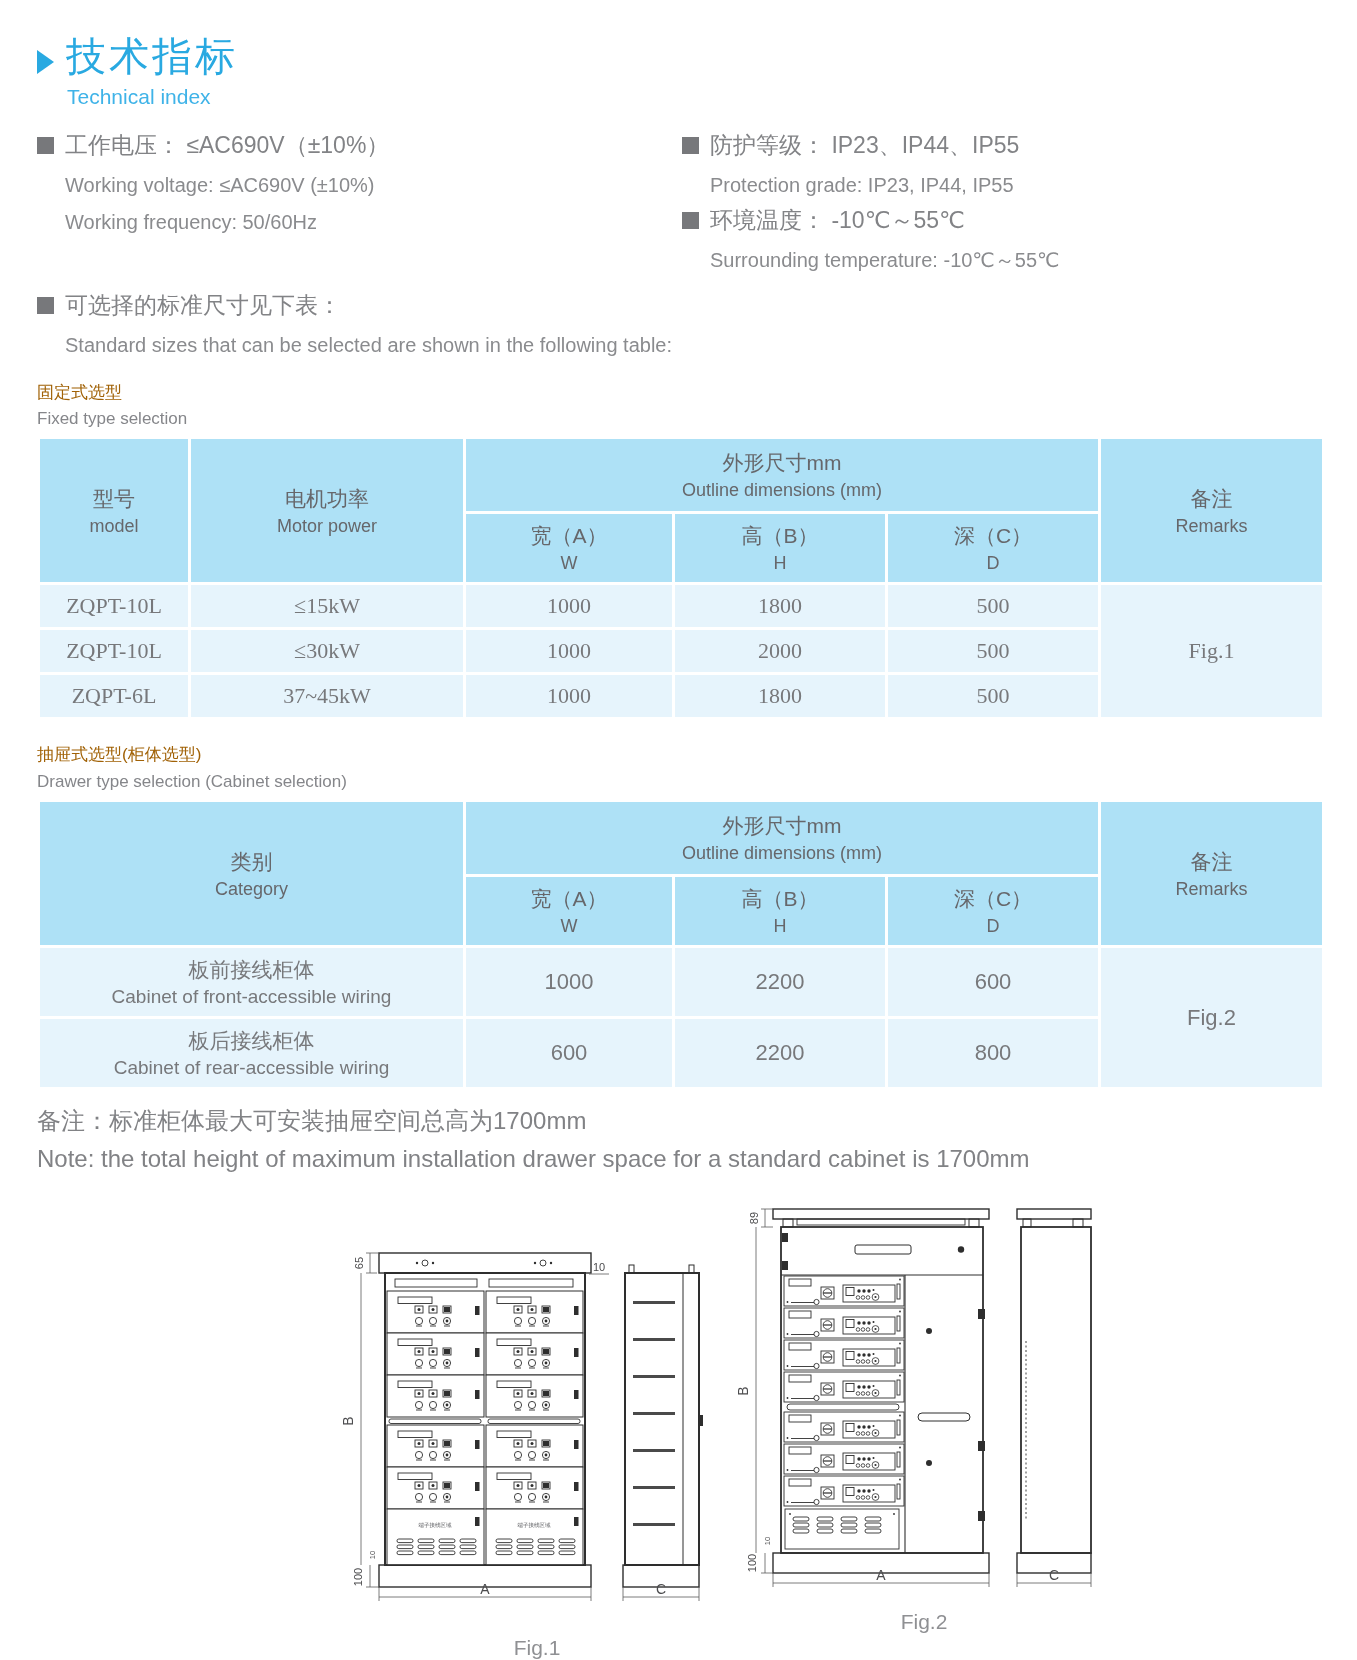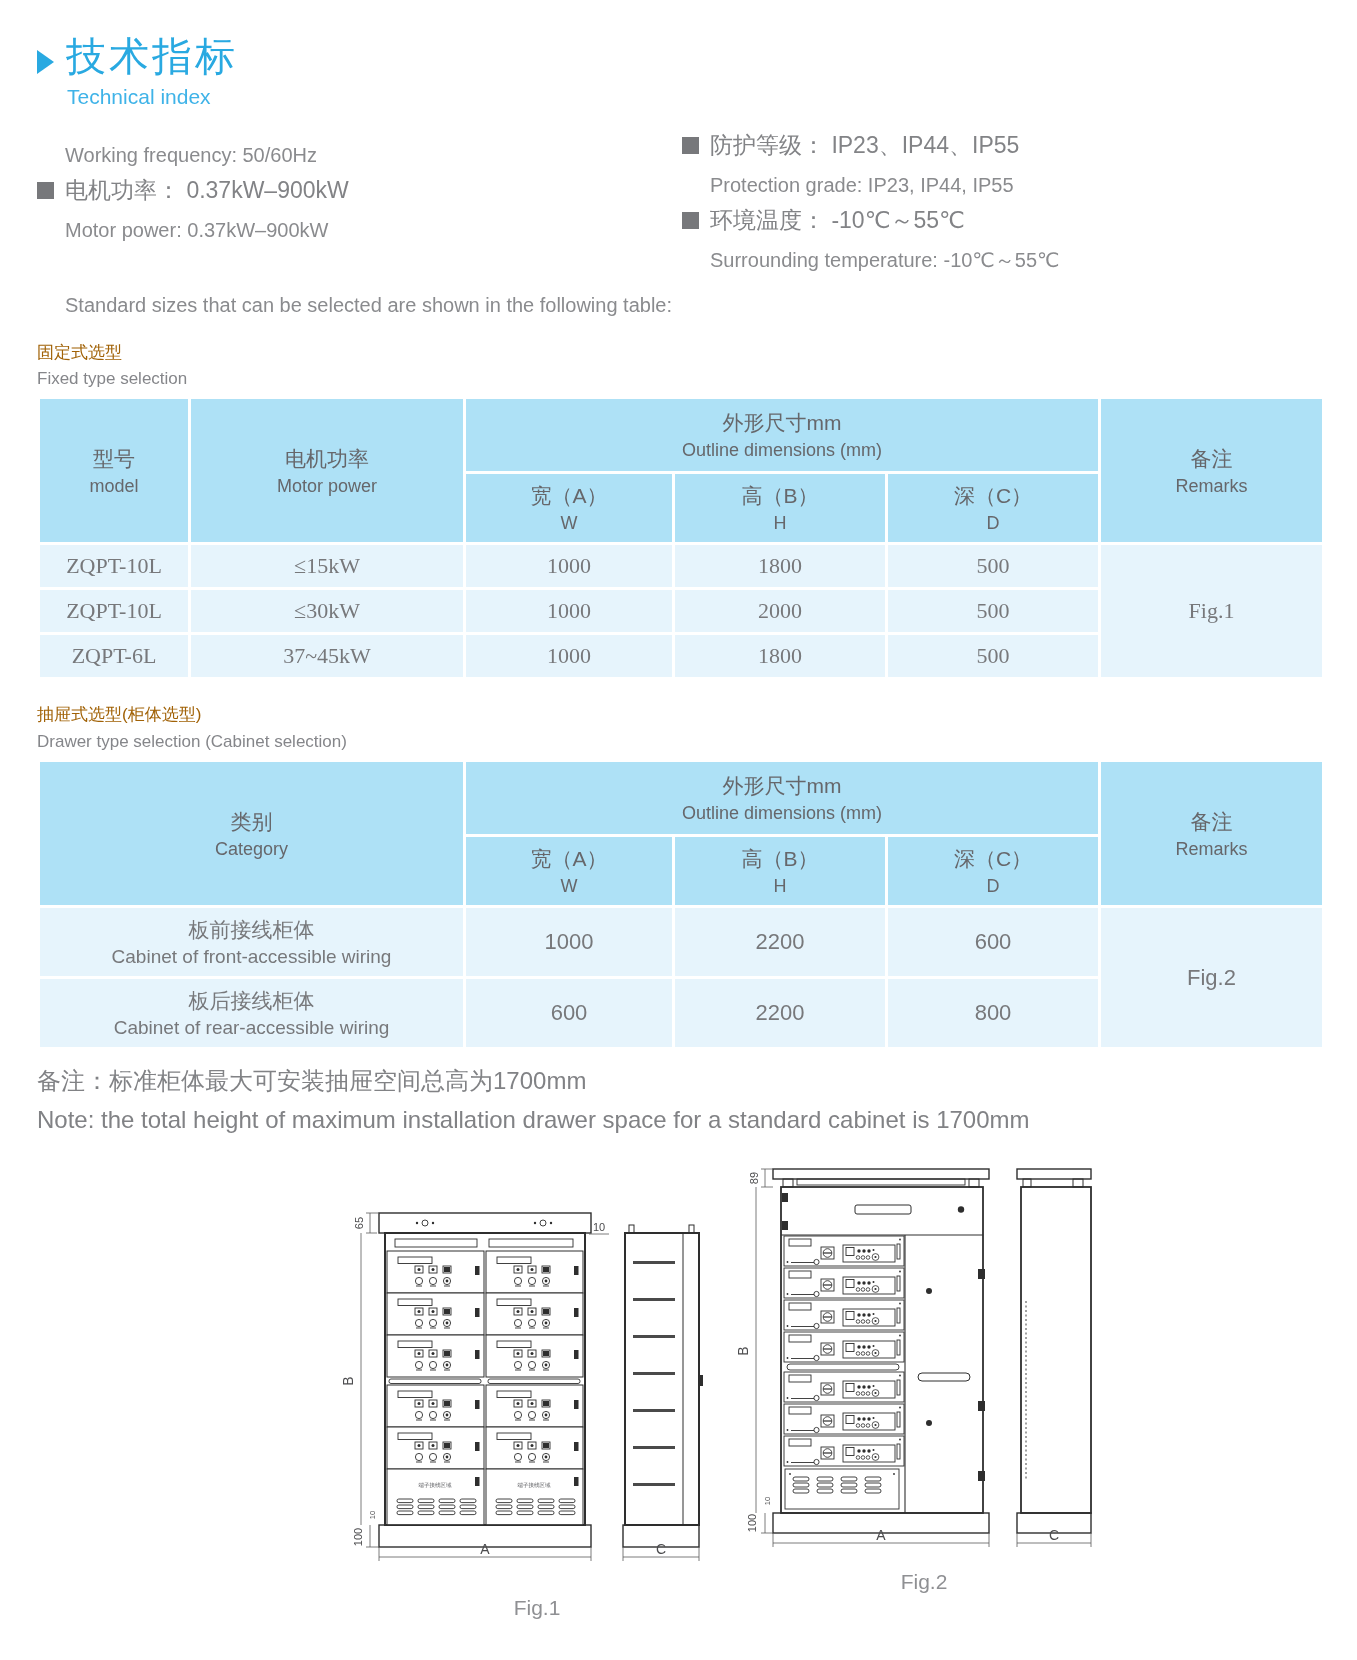--- a/index.html
+++ b/index.html
@@ -59,28 +59,28 @@
 
   <div class="title-row">
     <span class="tri"></span>
     <span class="title-zh">技术指标</span>
   </div>
   <div class="title-en">Technical index</div>
 
   <div class="specs">
     <div>
       <div class="spec-item">
-        <div class="en-line">Working frequency: 50/60Hz</div>
+        <div class="zh-line">
+              <span class="bullet"></span>
+              <span>工作电压： ≤AC690V（±10%）</span>
+            </div>
+        <div class="en-line">Working voltage: ≤AC690V (±10%)</div>
       </div>
       <div class="spec-item">
-        <div class="zh-line">
-              <span class="bullet"></span>
-              <span>电机功率： 0.37kW–900kW</span>
-            </div>
-        <div class="en-line">Motor power: 0.37kW–900kW</div>
+        <div class="en-line">Working frequency: 50/60Hz</div>
       </div>
     </div>
     <div>
       <div class="spec-item">
         <div class="zh-line">
               <span class="bullet"></span>
               <span>防护等级： IP23、IP44、IP55</span>
             </div>
         <div class="en-line">Protection grade: IP23, IP44, IP55</div>
       </div>
@@ -88,20 +88,24 @@
         <div class="zh-line">
               <span class="bullet"></span>
               <span>环境温度： -10℃～55℃</span>
             </div>
         <div class="en-line">Surrounding temperature: -10℃～55℃</div>
       </div>
     </div>
   </div>
 
   <div class="spec-item intro">
+    <div class="zh-line">
+          <span class="bullet"></span>
+          <span>可选择的标准尺寸见下表：</span>
+        </div>
     <div class="en-line">Standard sizes that can be selected are shown in the following table:</div>
   </div>
 
   <div class="section-label">
     <div class="zh">固定式选型</div>
     <div class="en">Fixed type selection</div>
   </div>
 
   <table class="spec-table">
     <colgroup>

